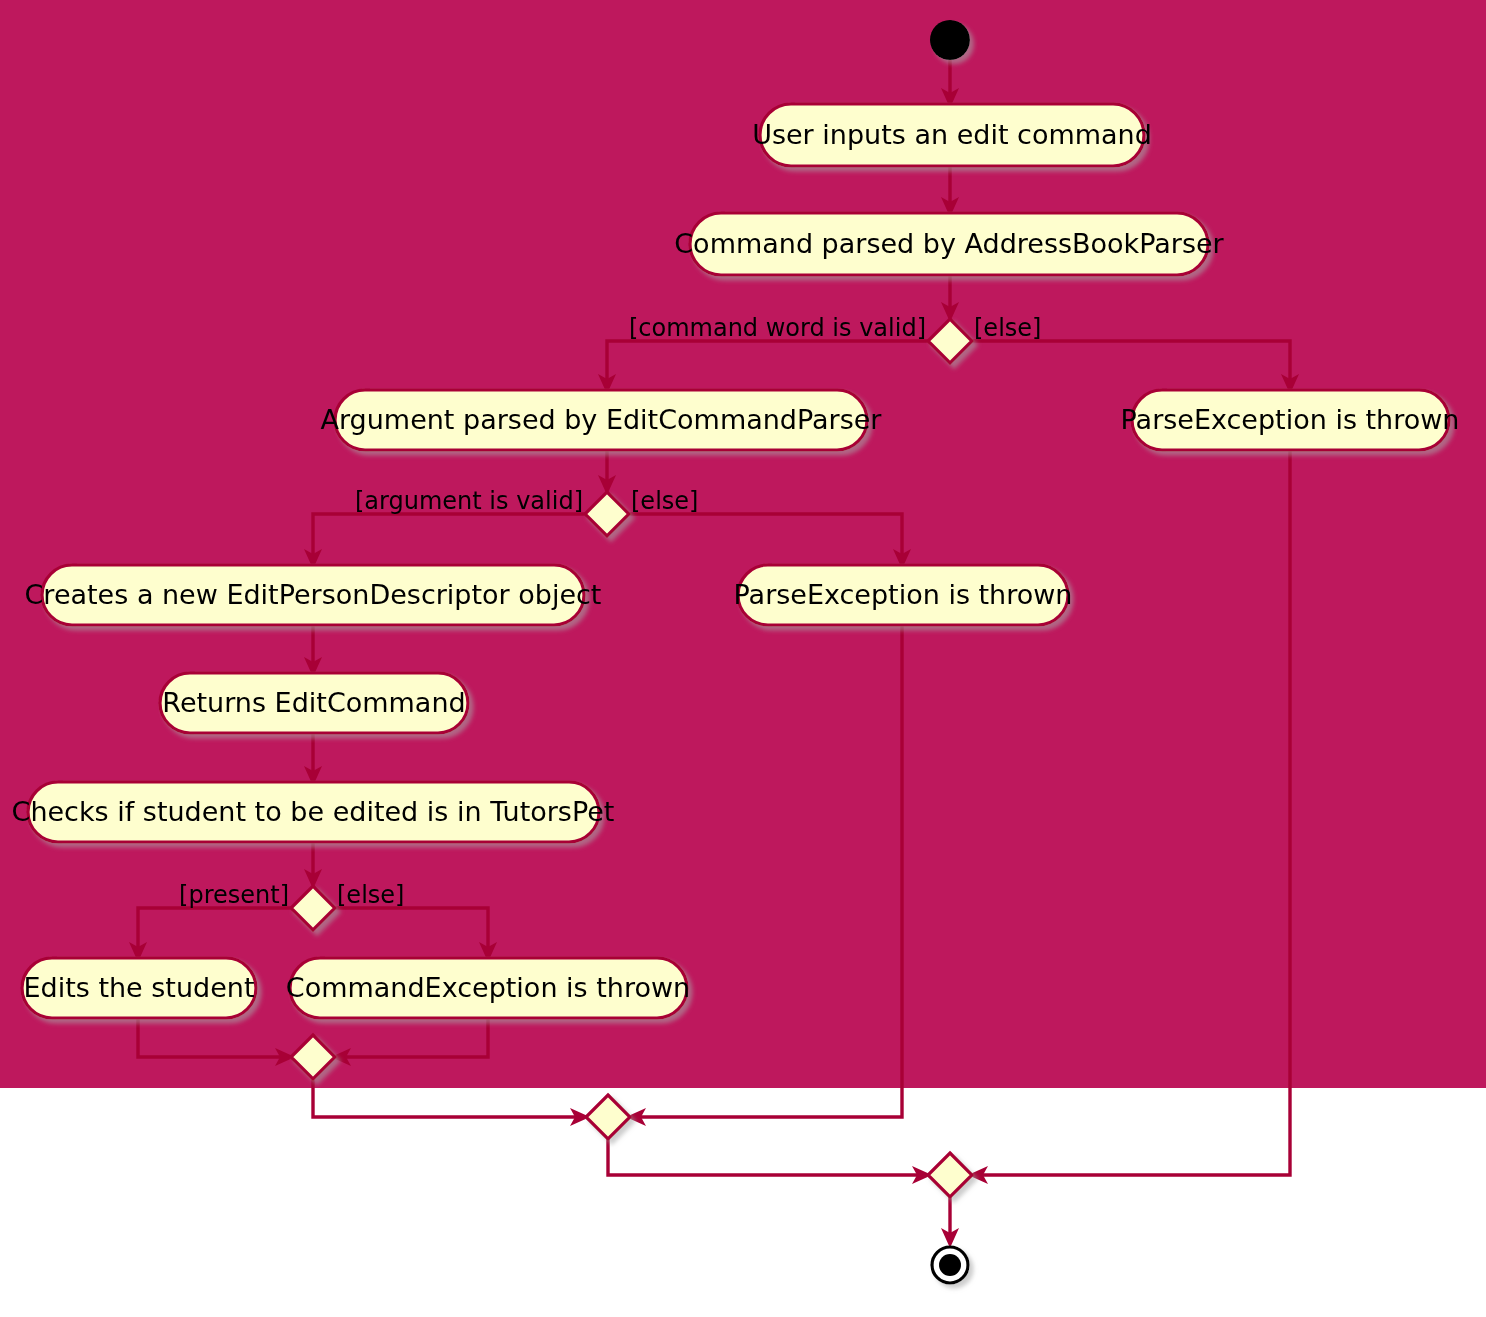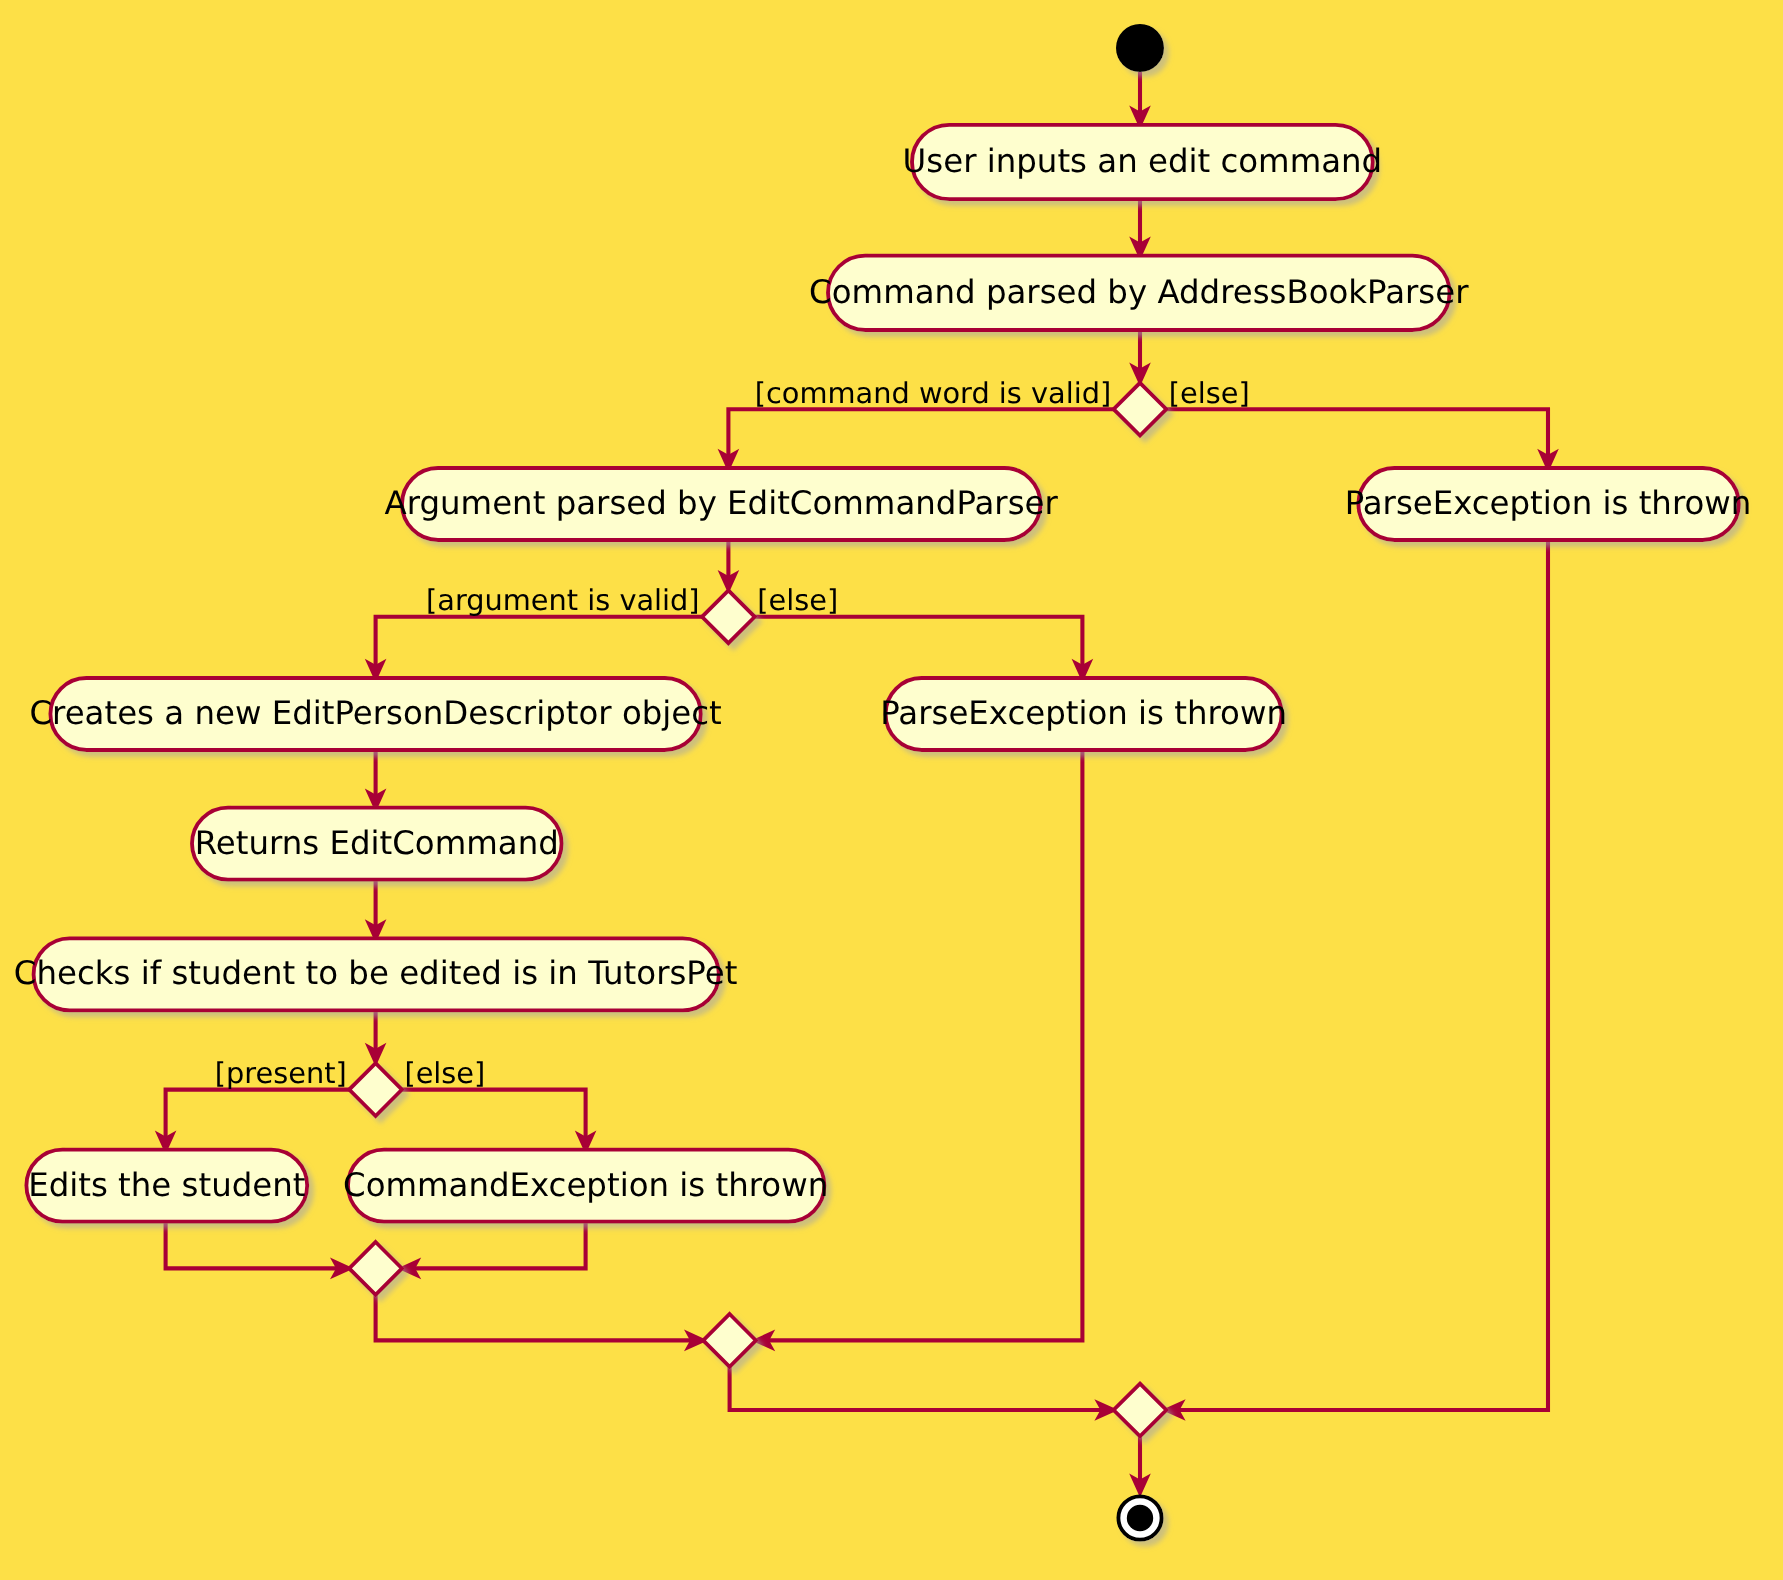--- a/index.html
+++ b/index.html
@@ -10,22 +10,22 @@
   }
   body {
     width: 1486px;
     height: 1317px;
     font-family: "DejaVu Sans", sans-serif;
     overflow: hidden;
   }
   #diagram-root {
     position: relative;
     width: 1486px;
-    height: 1317px;
-    background: #fde047;
+    height: 1088px;
+    background: #be185d;
   }
   svg#activity-svg {
     display: block;
     width: 1486px;
     height: 1317px;
   }
   .act-box {
     fill: #FEFECE;
     stroke: #A80036;
     stroke-width: 3.2;

